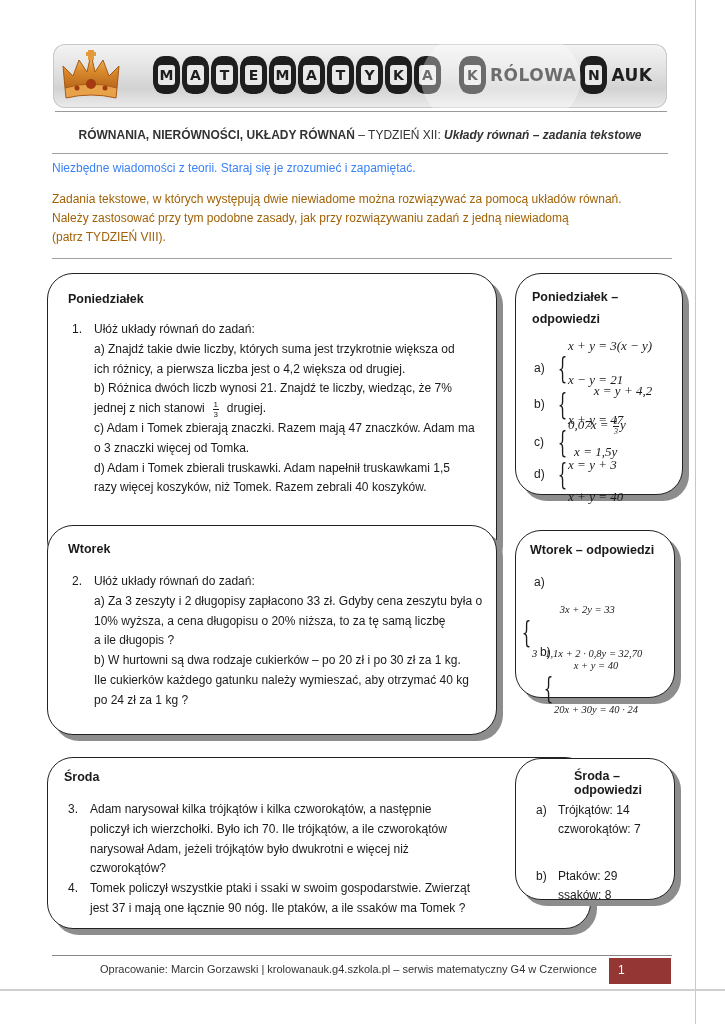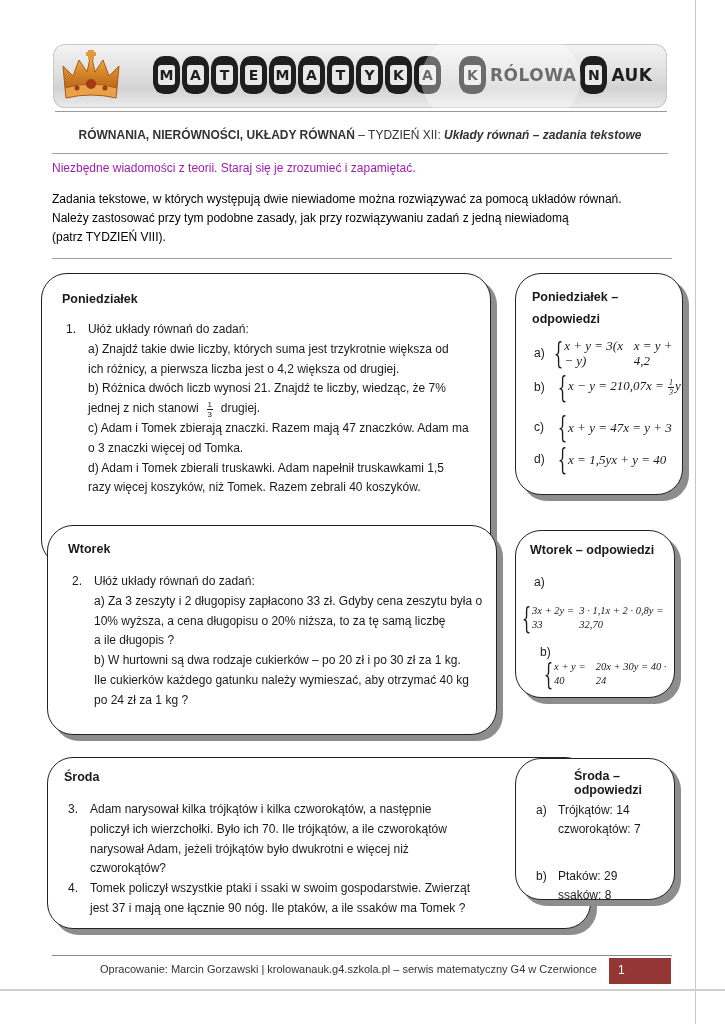--- a/index.html
+++ b/index.html
@@ -40,40 +40,40 @@
 
     
     .title {
       position: absolute; left: 50px; top: 128px; width: 620px; text-align: center;
       font-size: 12px; color: #333;
     }
     .title .bold { font-weight: bold; }
     .title .ital { font-weight: bold; font-style: italic; }
     .rule { position: absolute; height: 1px; background: #a0a0a0; }
 
-    .intro-red { position: absolute; left: 52px; top: 161px; font-size: 12px; color: #a21caf; }
-    .intro { position: absolute; left: 52px; top: 190px; font-size: 12px; line-height: 19px; color: #000000; }
+    .intro-red { position: absolute; left: 52px; top: 161px; font-size: 12px; color: #3b82f6; }
+    .intro { position: absolute; left: 52px; top: 190px; font-size: 12px; line-height: 19px; color: #a16207; }
 
     
     .box {
       position: absolute; background: #fff; border: 1.5px solid #222; border-radius: 26px;
       box-shadow: 6px 6px 0 #8d8d8d;
     }
     .box-title { position: absolute; font-weight: bold; font-size: 12.5px; color: #1a1a1a; }
     .task { position: absolute; font-size: 12px; line-height: 19.8px; color: #1a1a1a; }
     .task .num { position: absolute; left: 0; top: 0; }
     .task .body { margin-left: 22px; }
     .frac { display: inline-flex; flex-direction: column; align-items: center; vertical-align: middle; font-size: 8px; line-height: 9px; margin: 0 8px; }
     .frac .bar { width: 6px; height: 1px; background: #1a1a1a; }
 
     .math { font-family: "Liberation Serif", "DejaVu Serif", serif; font-size: 13px; }
     .ans-row { position: absolute; display: flex; align-items: center; }
     .ans-label { font-size: 12px; width: 22px; }
     .brace { font-family: "DejaVu Serif", serif; font-size: 30px; line-height: 30px; font-weight: 200; transform: scaleX(0.5); margin-right: -4px; margin-left: -3px; }
-    .eqs { display: flex; flex-direction: row; line-height: 15px; }
+    .eqs { display: flex; flex-direction: column; line-height: 15px; gap: 30px; }
     .eqs.center { align-items: center; }
     .i { font-style: italic; }
 
     .ans-list { position: absolute; font-size: 12px; line-height: 19px; }
 
     
     .footer-rule { position: absolute; left: 52px; top: 955px; width: 620px; height: 1px; background: #888; }
     .footer-text { position: absolute; left: 100px; top: 963px; font-size: 11px; color: #333; }
     .page-box {
       position: absolute; left: 609px; top: 958px; width: 62px; height: 26px; background: #943634;
@@ -152,21 +152,21 @@
 <div class="rule" style="left:52px; top:153px; width:616px;"></div>
 
 <div class="intro-red">Niezbędne wiadomości z teorii. Staraj się je zrozumieć i zapamiętać.</div>
 <div class="intro">
   <div>Zadania tekstowe, w których występują  dwie niewiadome można rozwiązywać za pomocą układów równań.</div>
   <div>Należy zastosować przy tym podobne zasady, jak przy rozwiązywaniu zadań z jedną niewiadomą</div>
   <div>(patrz TYDZIEŃ VIII).</div>
 </div>
 <div class="rule" style="left:52px; top:258px; width:620px;"></div>
 
-<div class="box" style="left:41px; top:273px; width:450px; height:293px;">
+<div class="box" style="left:47px; top:273px; width:450px; height:293px;">
   <div class="box-title" style="left:20px; top:18px;">Poniedziałek</div>
   <div class="task" style="left:24px; top:46px; width:420px;">
     <span class="num">1.</span>
     <div class="body">
       <div>Ułóż układy równań do zadań:</div>
       <div>a) Znajdź takie dwie liczby, których suma jest trzykrotnie większa od</div>
       <div>ich różnicy, a pierwsza liczba jest o 4,2 większa od drugiej.</div>
       <div>b) Różnica dwóch liczb wynosi 21. Znajdź te liczby, wiedząc, że 7%</div>
       <div><span>jednej z nich stanowi</span><span class="frac">
             <span>1</span>

